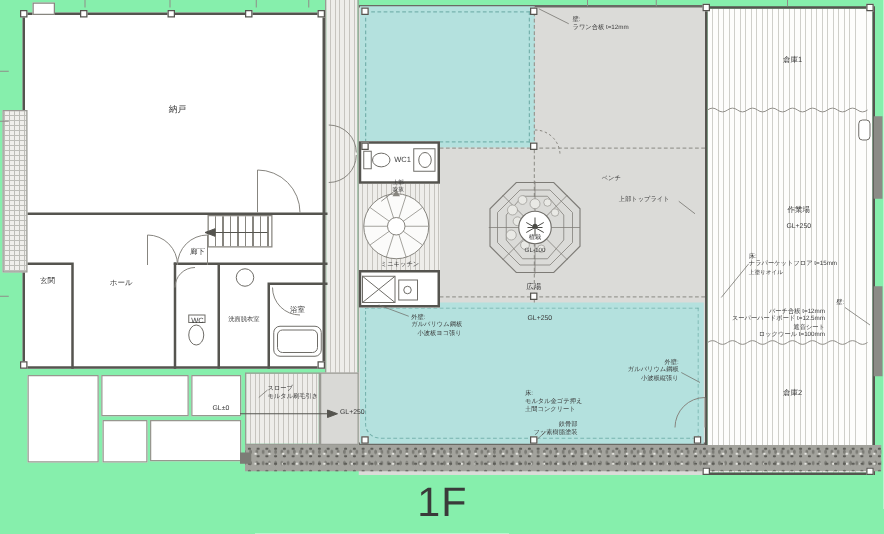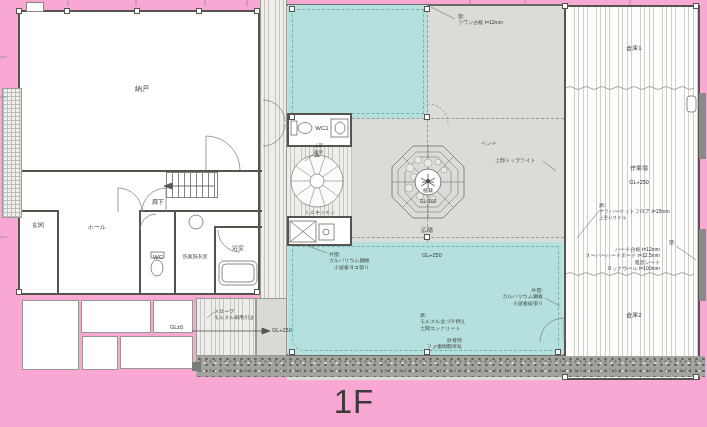--- a/index.html
+++ b/index.html
@@ -1,18 +1,18 @@
 <!DOCTYPE html>
 <html><head>
 <meta charset="utf-8">
 <style>
   *{box-sizing:border-box;margin:0;padding:0}
   html,body{background:#fff}
   body{font-family:"Liberation Sans","DejaVu Sans",sans-serif}
-  #plan{position:relative;width:707px;height:427px;background:#f9a8d4;overflow:hidden}
+  #plan{position:relative;width:707px;height:427px;background:#86efac;overflow:hidden}
   .abs{position:absolute}
   .lbl{position:absolute;font-size:5px;line-height:1.25;color:#3a3a3a;white-space:nowrap}
   .m{font-size:6px}
   .t{font-size:4.5px}
   .c{transform:translate(-50%,-50%)}
   .ra{text-align:right;transform:translateX(-100%)}
   .deck{background:repeating-linear-gradient(90deg,#eeedea 0 3px,#c6c4bf 3px 3.8px)}
   .planks{background:repeating-linear-gradient(90deg,#fdfdfc 0 3.6px,#cfcfca 3.6px 4.4px)}
   .teal{background:#b4e1de}
   .teal .in{position:absolute;inset:4px;border:1px dashed #77b3ae}

